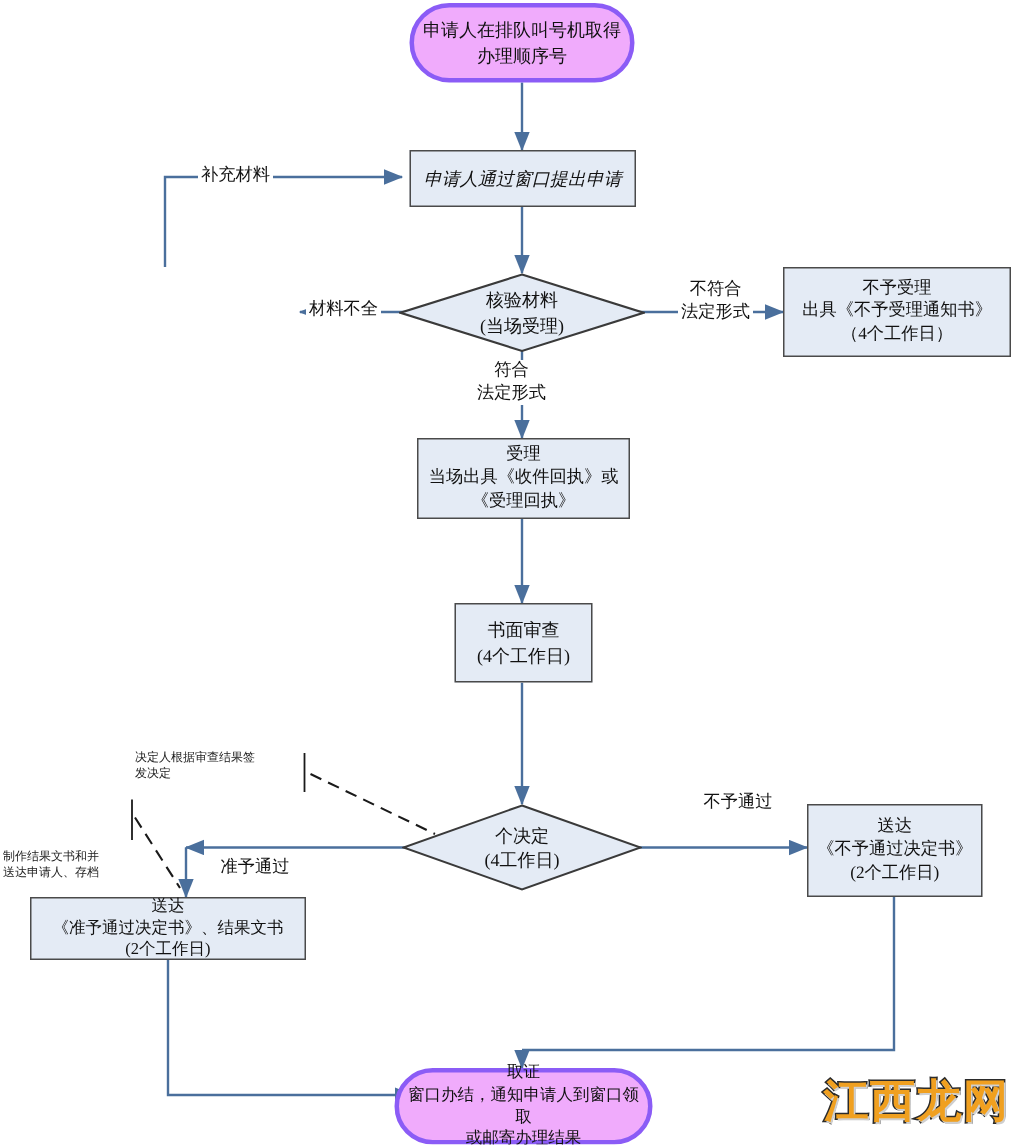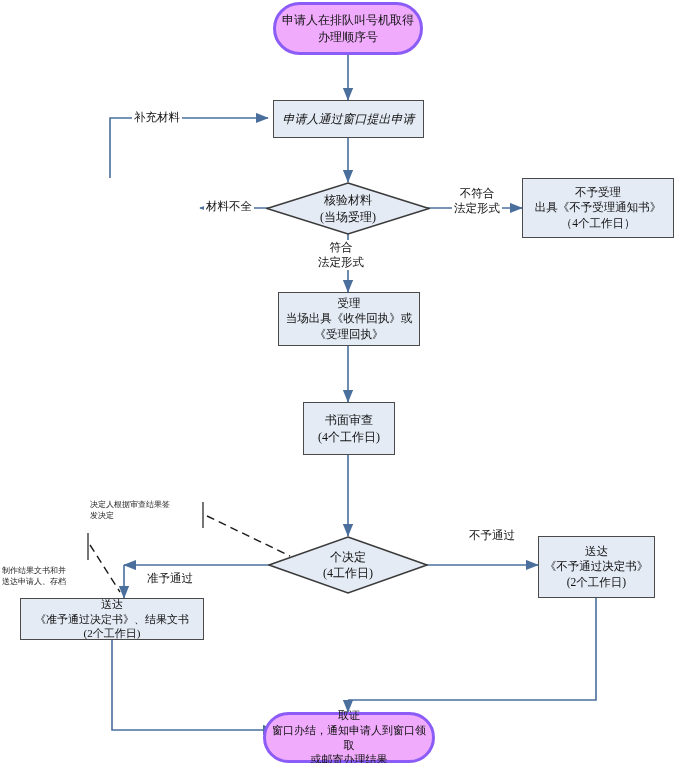--- a/index.html
+++ b/index.html
@@ -202,14 +202,15 @@
   <div class="edge-label" style="left:145px; top:571px;">准予通过</div>
 
   <div class="edge-label" style="left:467px; top:528px;">不予通过</div>
 
   <div class="note" style="left:90px; top:500px; width:118px;">决定人根据审查结果签
 发决定</div>
 
   <div class="note" style="left:2px; top:531px; width:90px;margin-top:35px;">制作结果文书和并
 送达申请人、存档</div>
 
+  <div class="watermark">江西龙网</div>
 
 </div>
 
 </body></html>

